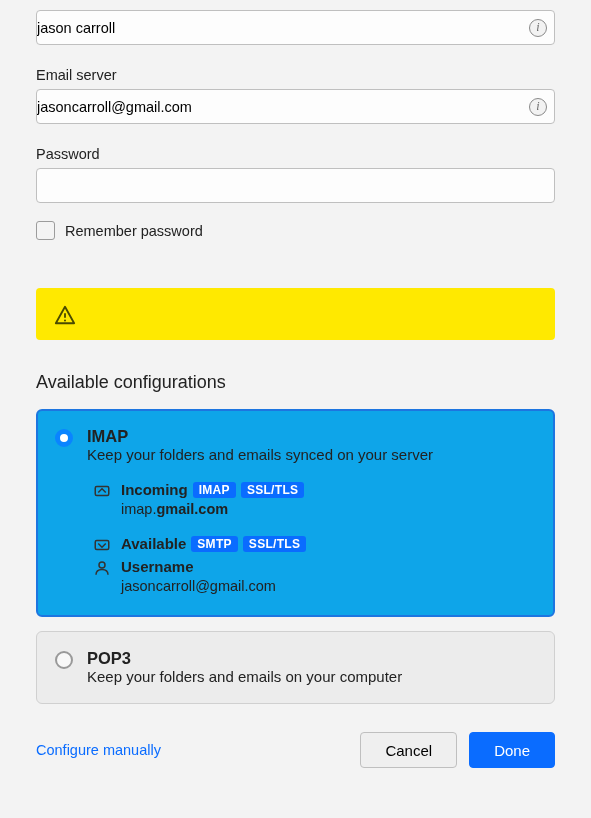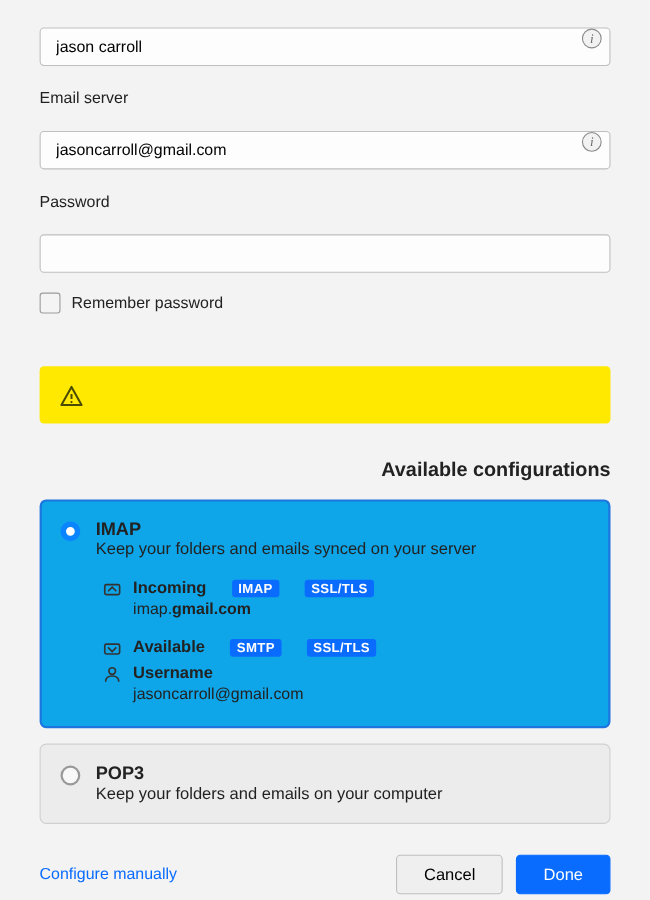--- a/index.html
+++ b/index.html
@@ -17,24 +17,23 @@
   .text-input-wrap {
     position: relative;
     display: flex;
     align-items: center;
   }
   input[type="text"], input[type="password"] {
     width: 100%;
     height: 35px;
     border: 1px solid #bfbfbf;
     border-radius: 4px;
-    padding: 0 14px;
+    padding: 0 0;
     font-size: 14.5px;
     background: #fdfdfd;
-    margin-top: 15px;
   }
   .info-icon {
     position: absolute;
     right: 8px;
     width: 18px; height: 18px;
     border-radius: 50%;
     border: 1.5px solid #8a8a8a;
     color: #6a6a6a;
     font-size: 12px;
     display: flex;
@@ -65,24 +64,23 @@
     gap: 14px;
     align-items: flex-start;
   }
   .alert-icon {
     width: 22px; flex-shrink: 0;
     margin-top: 2px;
   }
   .alert-text { font-size: 15.5px; line-height: 1.45; }
   .section-title {
     font-size: 18px;
-    font-weight: 700;
+    font-weight: 400;
     margin-top: 32px;
     margin-bottom: 16px;
-    text-align: right;
   }
   .config-card {
     border: 1px solid #d0d0d0;
     border-radius: 6px;
     padding: 17px 36px 18px 18px;
     margin-bottom: 14px;
   }
   .config-card.selected {
     background: #0ea5e9;
     border: 2px solid #1d75e0;
@@ -103,21 +101,21 @@
   .radio.off {
     border: 2px solid #999;
     background: #f8f8f8;
   }
   .config-title { font-size: 16.5px; font-weight: 700; }
   .config-desc { font-size: 15px; margin-top: 0; }
   .details { margin-top: 18px; margin-left: 6px; }
   .detail-row { display: flex; align-items: flex-start; gap: 10px; margin-bottom: 4px; }
   .detail-icon { width: 18px; height: 18px; flex-shrink: 0; margin-top: 1px; }
   .detail-body { flex: 1; }
-  .detail-label-line { display: flex; align-items: center; gap: 23px; flex-wrap: wrap; }
+  .detail-label-line { display: flex; align-items: center; gap: 5px; flex-wrap: wrap; }
   .detail-label { font-weight: 700; font-size: 15px; }
   .badge {
     background: #0a6cff;
     color: #fff;
     font-size: 12px;
     font-weight: 700;
     padding: 1px 6px;
     border-radius: 3px;
     letter-spacing: 0.3px;
   }

